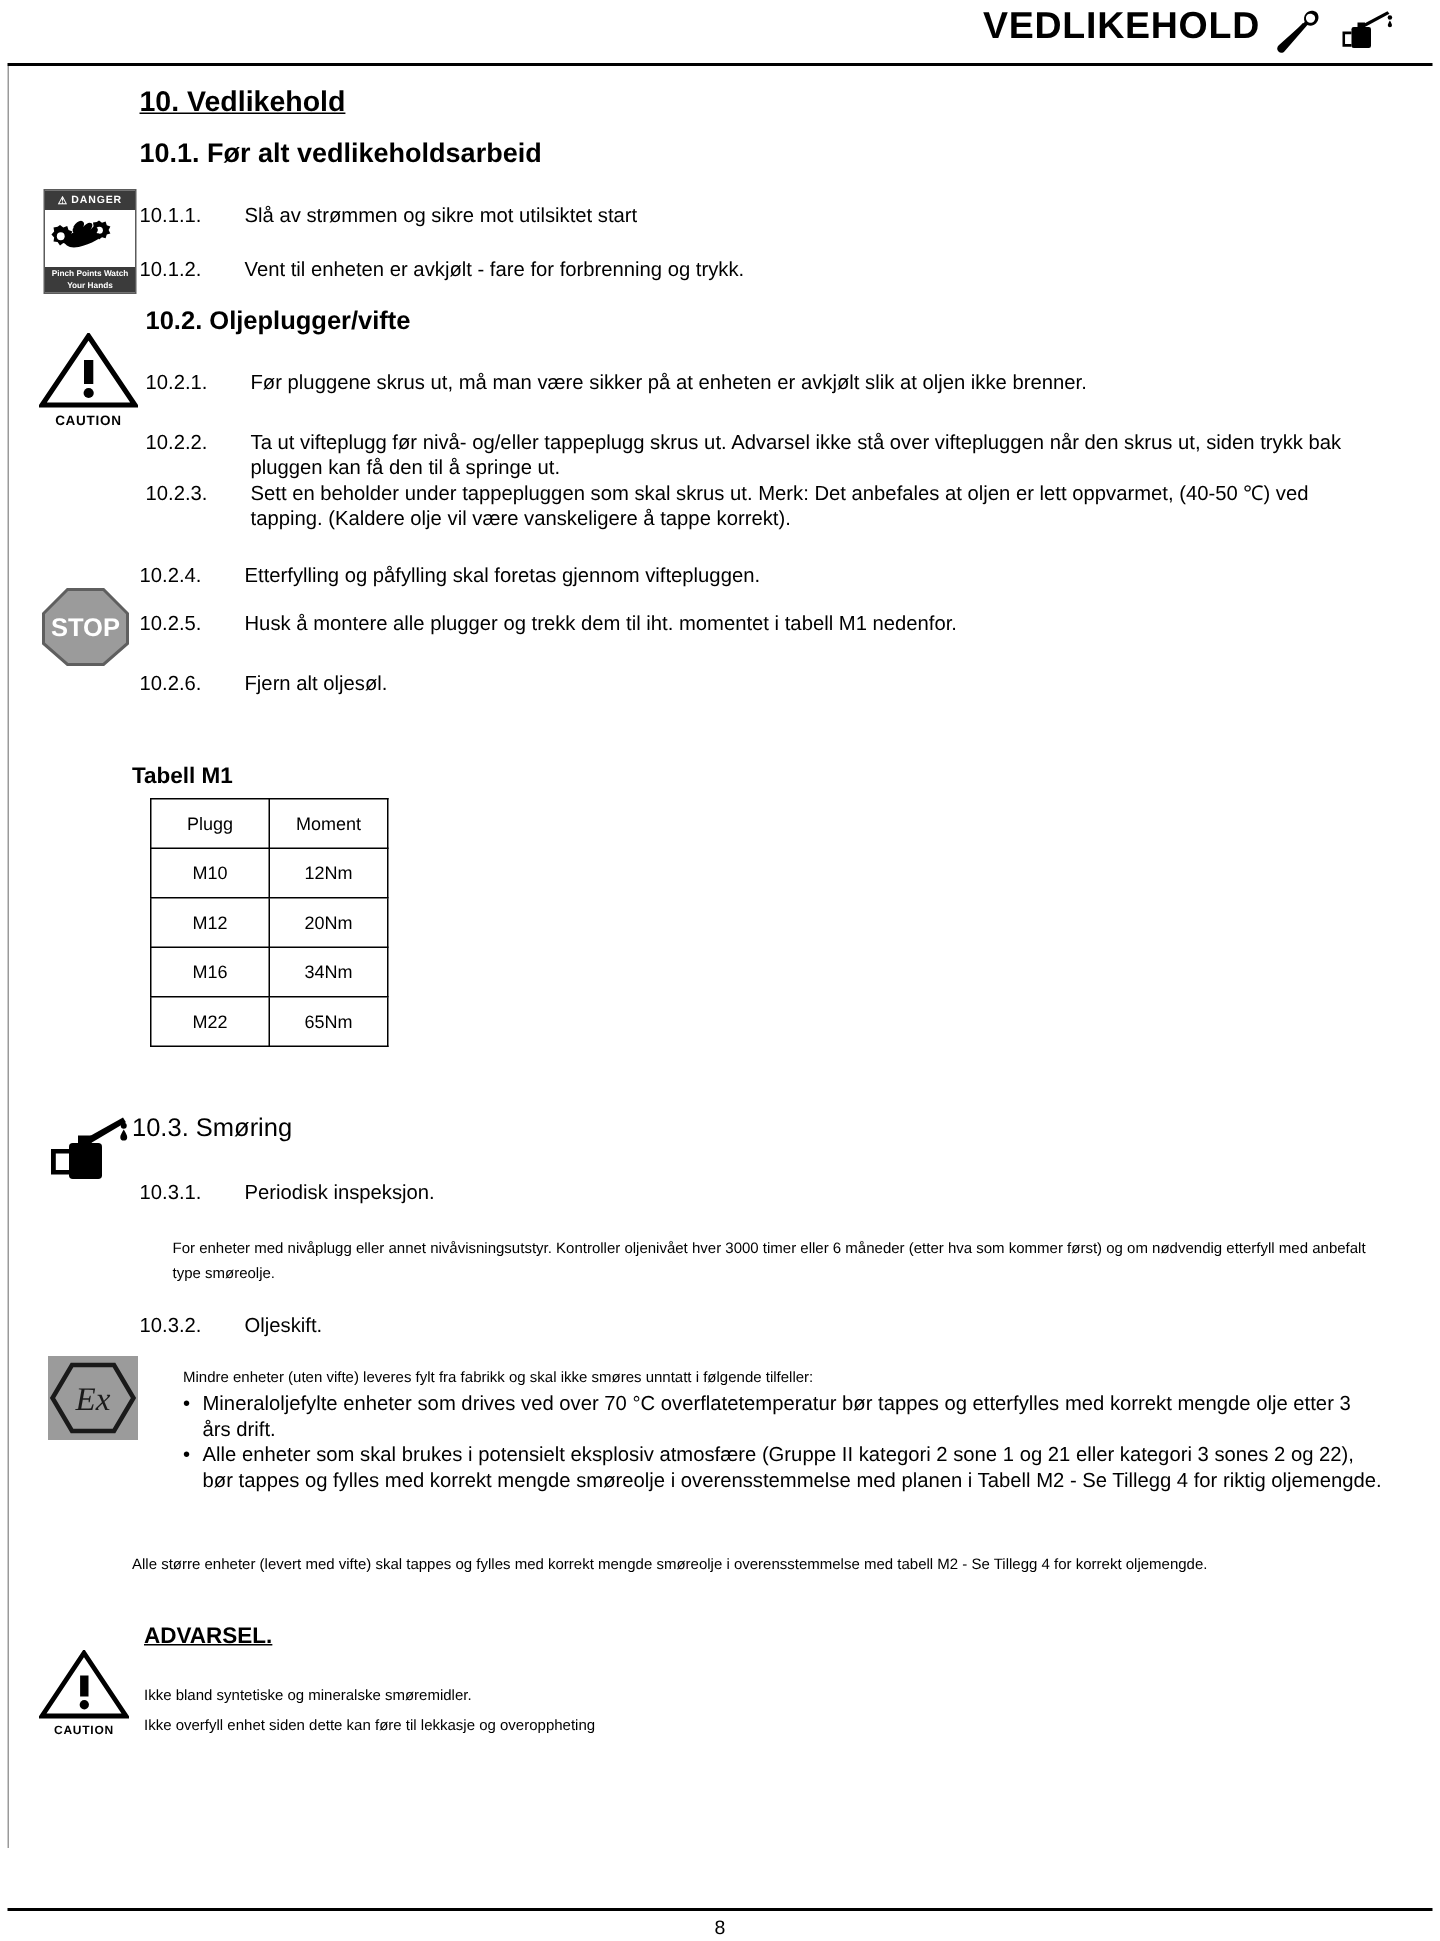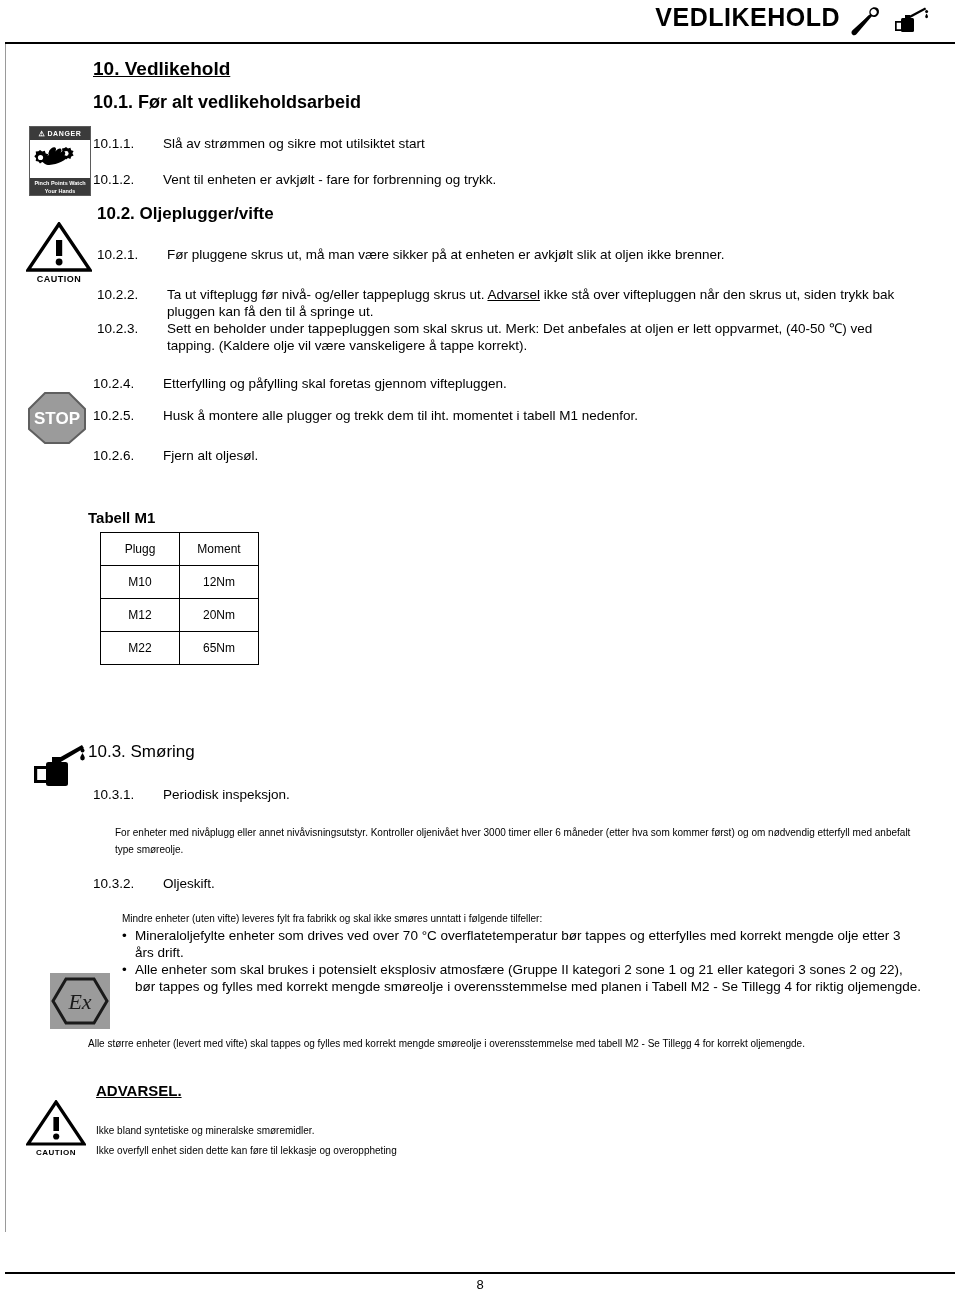--- a/index.html
+++ b/index.html
@@ -50,21 +50,21 @@
     font-size:17px; font-weight:bold;
   }
   h2.doc-h2c {
     position:absolute; left:88px; top:742px; margin:0;
     font-size:17px; font-weight:normal;
   }
 
   .row { position:absolute; font-size:13.5px; line-height:17px; }
   .row .num { position:absolute; left:0; top:0; width:68px; }
   .row .txt { position:absolute; left:70px; top:0; }
-  .u { text-decoration:underline; }
+  .u { }
 
   .para { position:absolute; font-size:10px; line-height:17px; }
 
   .bullets { position:absolute; font-size:13.5px; line-height:17px; }
   .bullet-row { position:relative; padding-left:13px; margin-bottom:0; }
   .bullet-row .dot {
     position:absolute; left:0; top:0;
   }
 
   
@@ -121,21 +121,21 @@
   }
 
   .caution1 { position:absolute; left:26px; top:222px; width:66px; height:62px; }
   .caution2 { position:absolute; left:26px; top:1100px; width:60px; height:56px; }
   .caution-word {
     text-align:center; font-size:9px; font-weight:bold; letter-spacing:0.5px;
     margin-top:-2px;
   }
   .stop-ico { position:absolute; left:26px; top:390px; width:62px; height:56px; }
   .oilcan-ico { position:absolute; left:30px; top:742px; width:58px; height:52px; }
-  .ex-ico { position:absolute; left:32px; top:973px; width:60px; height:56px;margin-left:18px; }
+  .ex-ico { position:absolute; left:32px; top:904px; width:60px; height:56px; }
 </style>
 </head>
 <body>
 
 <div class="page">
 
   <div class="left-rule"></div>
 
   <div class="header">
     <div class="header-title">VEDLIKEHOLD</div>
@@ -249,20 +249,24 @@
       <tbody>
         <tr>
           <td>M10</td>
           <td>12Nm</td>
         </tr>
         <tr>
           <td>M12</td>
           <td>20Nm</td>
         </tr>
         <tr>
+          <td>M16</td>
+          <td>34Nm</td>
+        </tr>
+        <tr>
           <td>M22</td>
           <td>65Nm</td>
         </tr>
       </tbody>
     </table>
 
     <div class="oilcan-ico">
       <svg viewBox="0 0 58 52" width="58" height="52">
         <rect x="16" y="20" width="22" height="24" rx="2.5" fill="#000"></rect>
         <path d="M22 15 h9 v5.5 h-9 z" fill="#000"></path>

